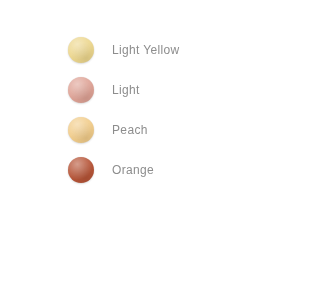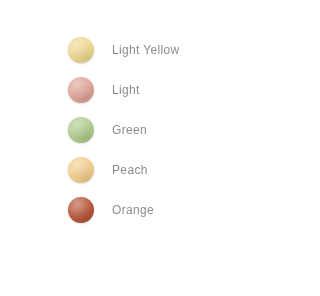--- a/index.html
+++ b/index.html
@@ -69,24 +69,20 @@
     <span class="swatch-dot" style="background: rgb(237, 215, 142);"></span>
     <span class="swatch-label" style="color: rgb(141, 141, 141);">Light Yellow</span>
   </div>
 
   <div class="swatch-row">
     <span class="swatch-dot" style="background: rgb(223, 163, 150);"></span>
     <span class="swatch-label" style="color: rgb(141, 141, 141);">Light</span>
   </div>
 
 
-  <div class="swatch-row">
-    <span class="swatch-dot" style="background: rgb(174, 203, 139);"></span>
-    <span class="swatch-label" style="color: rgb(141, 141, 141);">Green</span>
-  </div>
 
   <div class="swatch-row">
     <span class="swatch-dot" style="background: rgb(242, 205, 139);"></span>
     <span class="swatch-label" style="color: rgb(141, 141, 141);">Peach</span>
   </div>
 
   <div class="swatch-row">
     <span class="swatch-dot" style="background: rgb(183, 85, 56);"></span>
     <span class="swatch-label" style="color: rgb(141, 141, 141); text-align: center;">Orange</span>
   </div>

